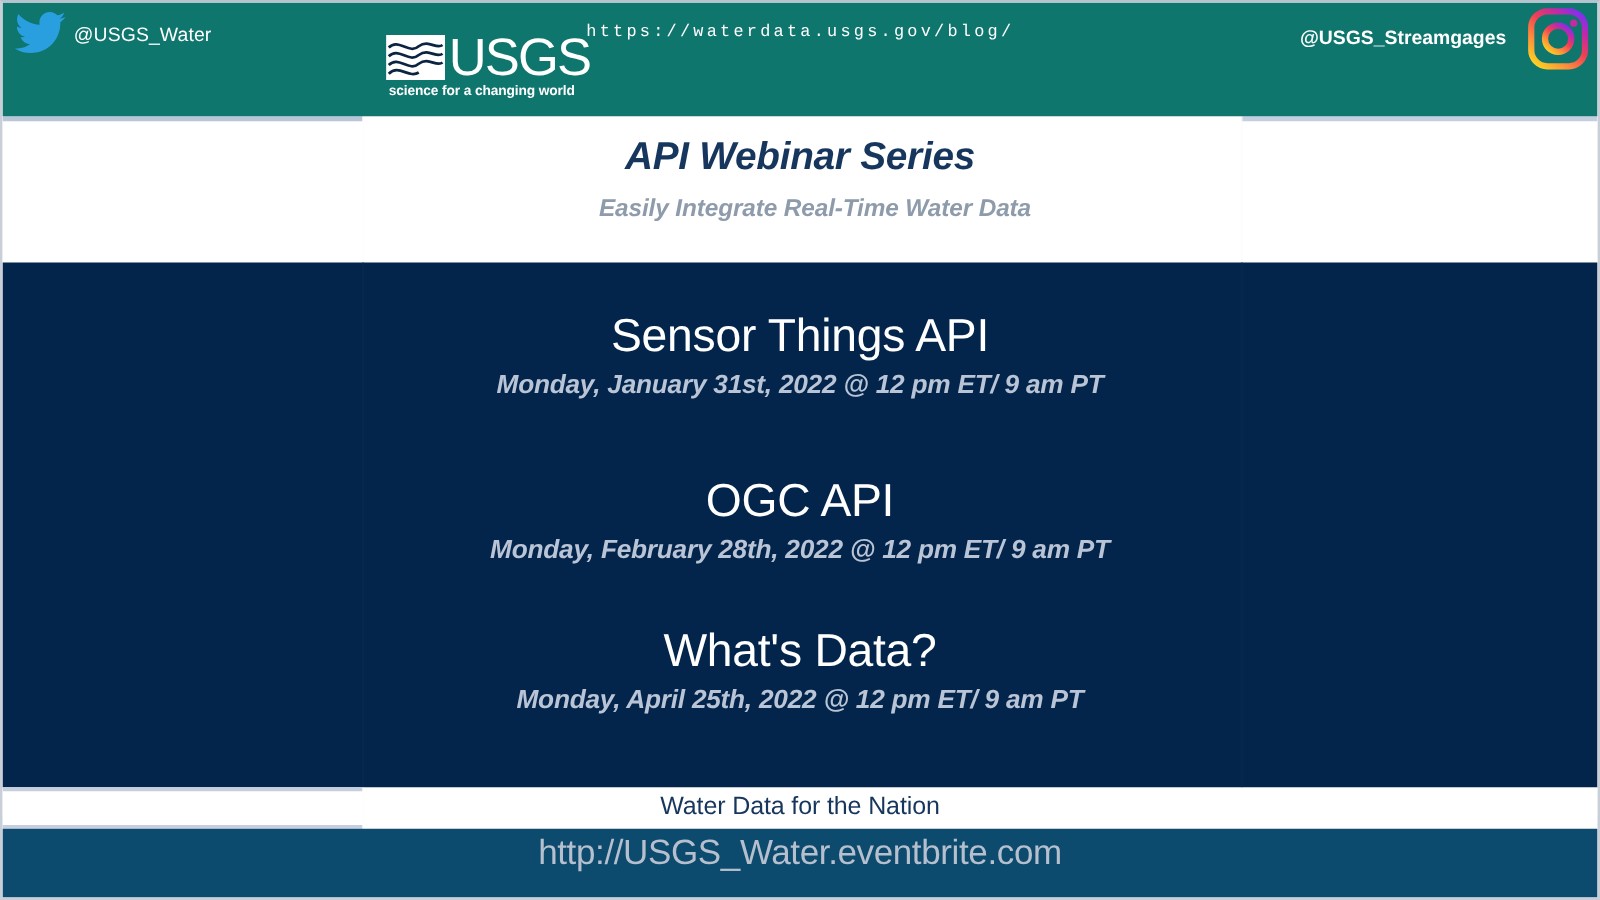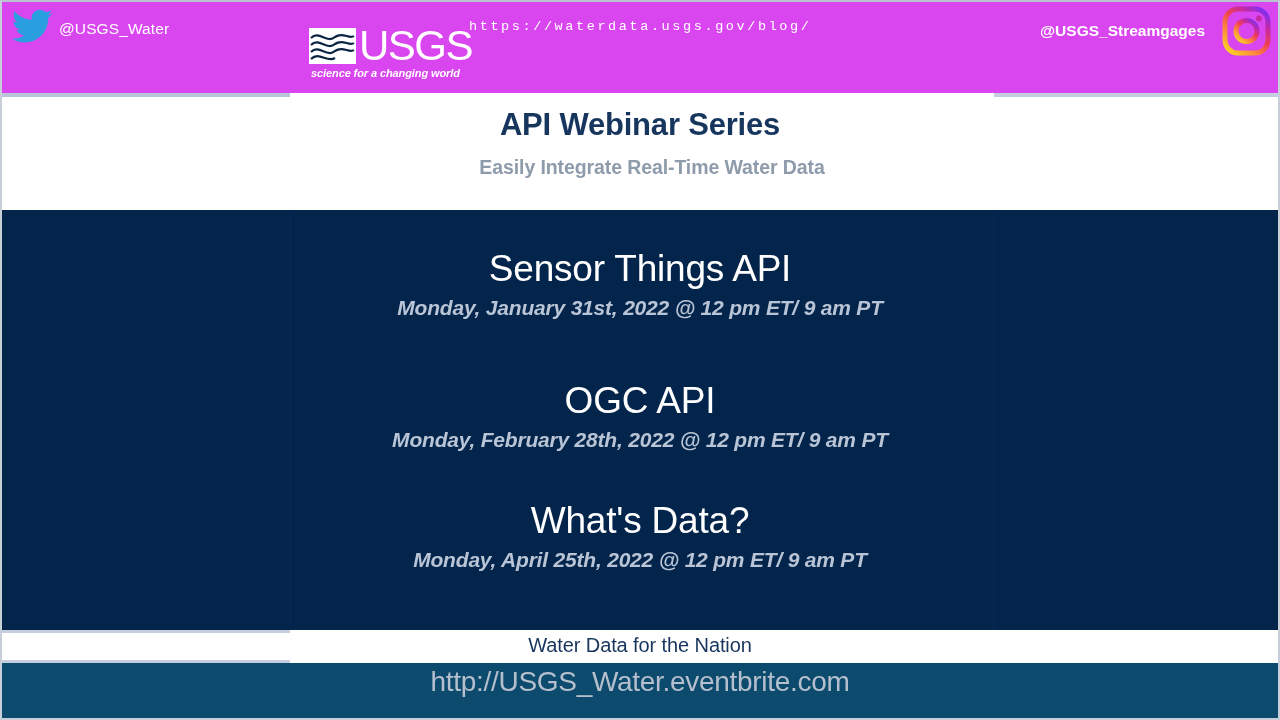--- a/index.html
+++ b/index.html
@@ -24,21 +24,21 @@
     border-top: 2px solid #b9c2cf;
   }
 
   
   .header-bar {
     position: absolute;
     left: 0;
     top: 0;
     width: 1276px;
     height: 91px;
-    background: #d946ef;
+    background: #0f766e;
     z-index: 2;
   }
   .twitter-icon {
     position: absolute;
     left: 8px;
     top: 6px;
     width: 44px;
     height: 40px;
   }
   .twitter-handle {
@@ -75,21 +75,20 @@
     color: #ffffff;
     letter-spacing: -1.5px;
     line-height: 42px;
     font-family: "Liberation Sans", sans-serif;
   }
   .usgs-logo .tagline {
     position: absolute;
     left: 2px;
     top: 39px;
     font-size: 11px;
-    font-style: italic;
     font-weight: bold;
     color: #ffffff;
     letter-spacing: -0.1px;
     white-space: nowrap;
   }
   .header-url {
     position: absolute;
     left: 467px;
     top: 17px;
     font-family: "Liberation Mono", monospace;
@@ -117,20 +116,21 @@
 
   
   .title-band {
     position: absolute;
     left: 0;
     top: 91px;
     width: 1276px;
     height: 117px;
     background: #ffffff;
     z-index: 1;
+    font-style: italic;
   }
   .title-band .seam-l {
     position: absolute;
     left: 288px;
     top: 0;
     width: 1px;
     height: 117px;
     background: #fcfdfe;
   }
   .title-band .seam-r {

